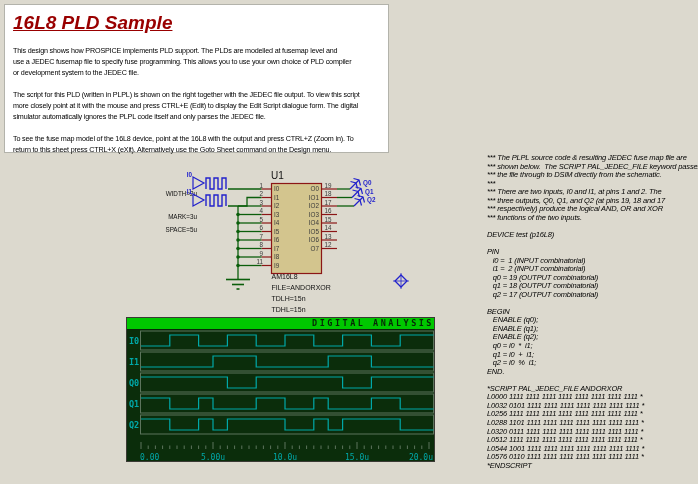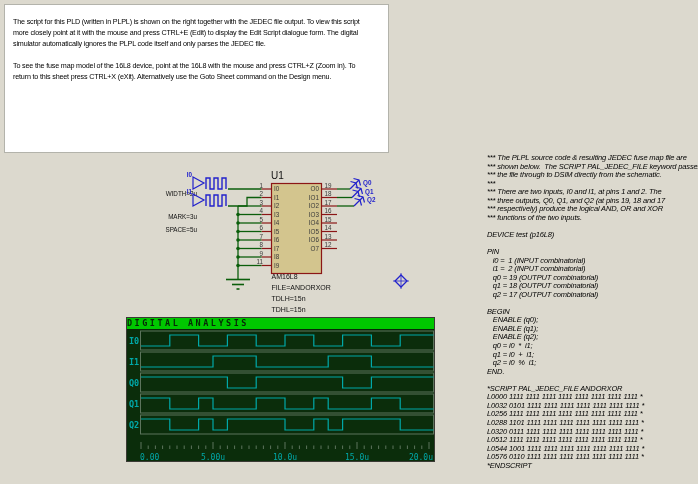--- a/index.html
+++ b/index.html
@@ -9,36 +9,40 @@
               border:1px solid #b3b3ab;box-sizing:border-box;}
   #page-title{margin:7px 0 0 8px;font-size:19px;font-weight:bold;font-style:italic;
               text-decoration:underline;color:#990000;letter-spacing:0;}
   .para{margin:11px 4px 0 8px;font-size:7.2px;line-height:11px;letter-spacing:-0.18px;
         color:#000;white-space:pre-line;}
   #schematic-svg{position:absolute;left:140px;top:162px;}
   #script-panel{position:absolute;left:487px;top:154px;width:208px;font-size:7.5px;
                 line-height:8.55px;letter-spacing:-0.15px;color:#000;white-space:pre;font-style:italic;}
   #graph-panel{position:absolute;left:126px;top:317px;width:309px;height:145px;
                background:#0b2d0b;border:1px solid #3a3a34;box-sizing:border-box;}
-  #graph-title{height:11px;line-height:11px;background:#00c800;color:#072807;text-align:left;
+  #graph-title{height:11px;line-height:11px;background:#00c800;color:#072807;text-align:right;
                font-family:"DejaVu Sans Mono",monospace;font-size:8.5px;font-weight:bold;
                letter-spacing:2.5px;border-bottom:1px solid #072807;}
   svg text{font-family:"Liberation Sans",sans-serif;}
   .gtext{font-family:"DejaVu Sans Mono",monospace;}
 </style>
 </head>
 <body>
 
 <div id="stage">
 
   <div id="header-box">
+    <div id="page-title">16L8 PLD Sample</div>
+    <div class="para">This design shows how PROSPICE implements PLD support. The PLDs are modelled at fusemap level and
+use a JEDEC fusemap file to specify fuse programming. This allows you to use your own choice of PLD compiler
+or development system to the JEDEC file.</div>
     <div class="para">The script for this PLD (written in PLPL) is shown on the right together with the JEDEC file output. To view this script
 more closely point at it with the mouse and press CTRL+E (Edit) to display the Edit Script dialogue form. The digital
 simulator automatically ignores the PLPL code itself and only parses the JEDEC file.</div>
-    <div class="para">To see the fuse map model of the 16L8 device, point at the 16L8 with the mouse and press CTRL+Z (Zoom in). To
+    <div class="para">To see the fuse map model of the 16L8 device, point at the 16L8 with the output and press CTRL+Z (Zoom in). To
 return to this sheet press CTRL+X (eXit). Alternatively use the Goto Sheet command on the Design menu.</div>
   </div>
 
   <svg id="schematic-svg" width="300" height="160" viewBox="0 0 300 160">
       <text x="131" y="17" text-anchor="start" font-size="10" fill="#111" font-weight="normal">U1</text>
       <rect x="131.5" y="21.5" width="50" height="90" fill="#d3c58e" stroke="#8b1616" stroke-width="1.2"></rect>
       <line x1="121.5" y1="27" x2="131.5" y2="27" stroke="#8b1616" stroke-width="1.2"></line>
       <text x="123" y="25.5" text-anchor="end" font-size="6.3" fill="#3a3a3a" font-weight="normal">1</text>
       <text x="134" y="29.3" text-anchor="start" font-size="6.3" fill="#3a3a3a" font-weight="normal">I0</text>
       <line x1="121.5" y1="35.5" x2="131.5" y2="35.5" stroke="#8b1616" stroke-width="1.2"></line>

